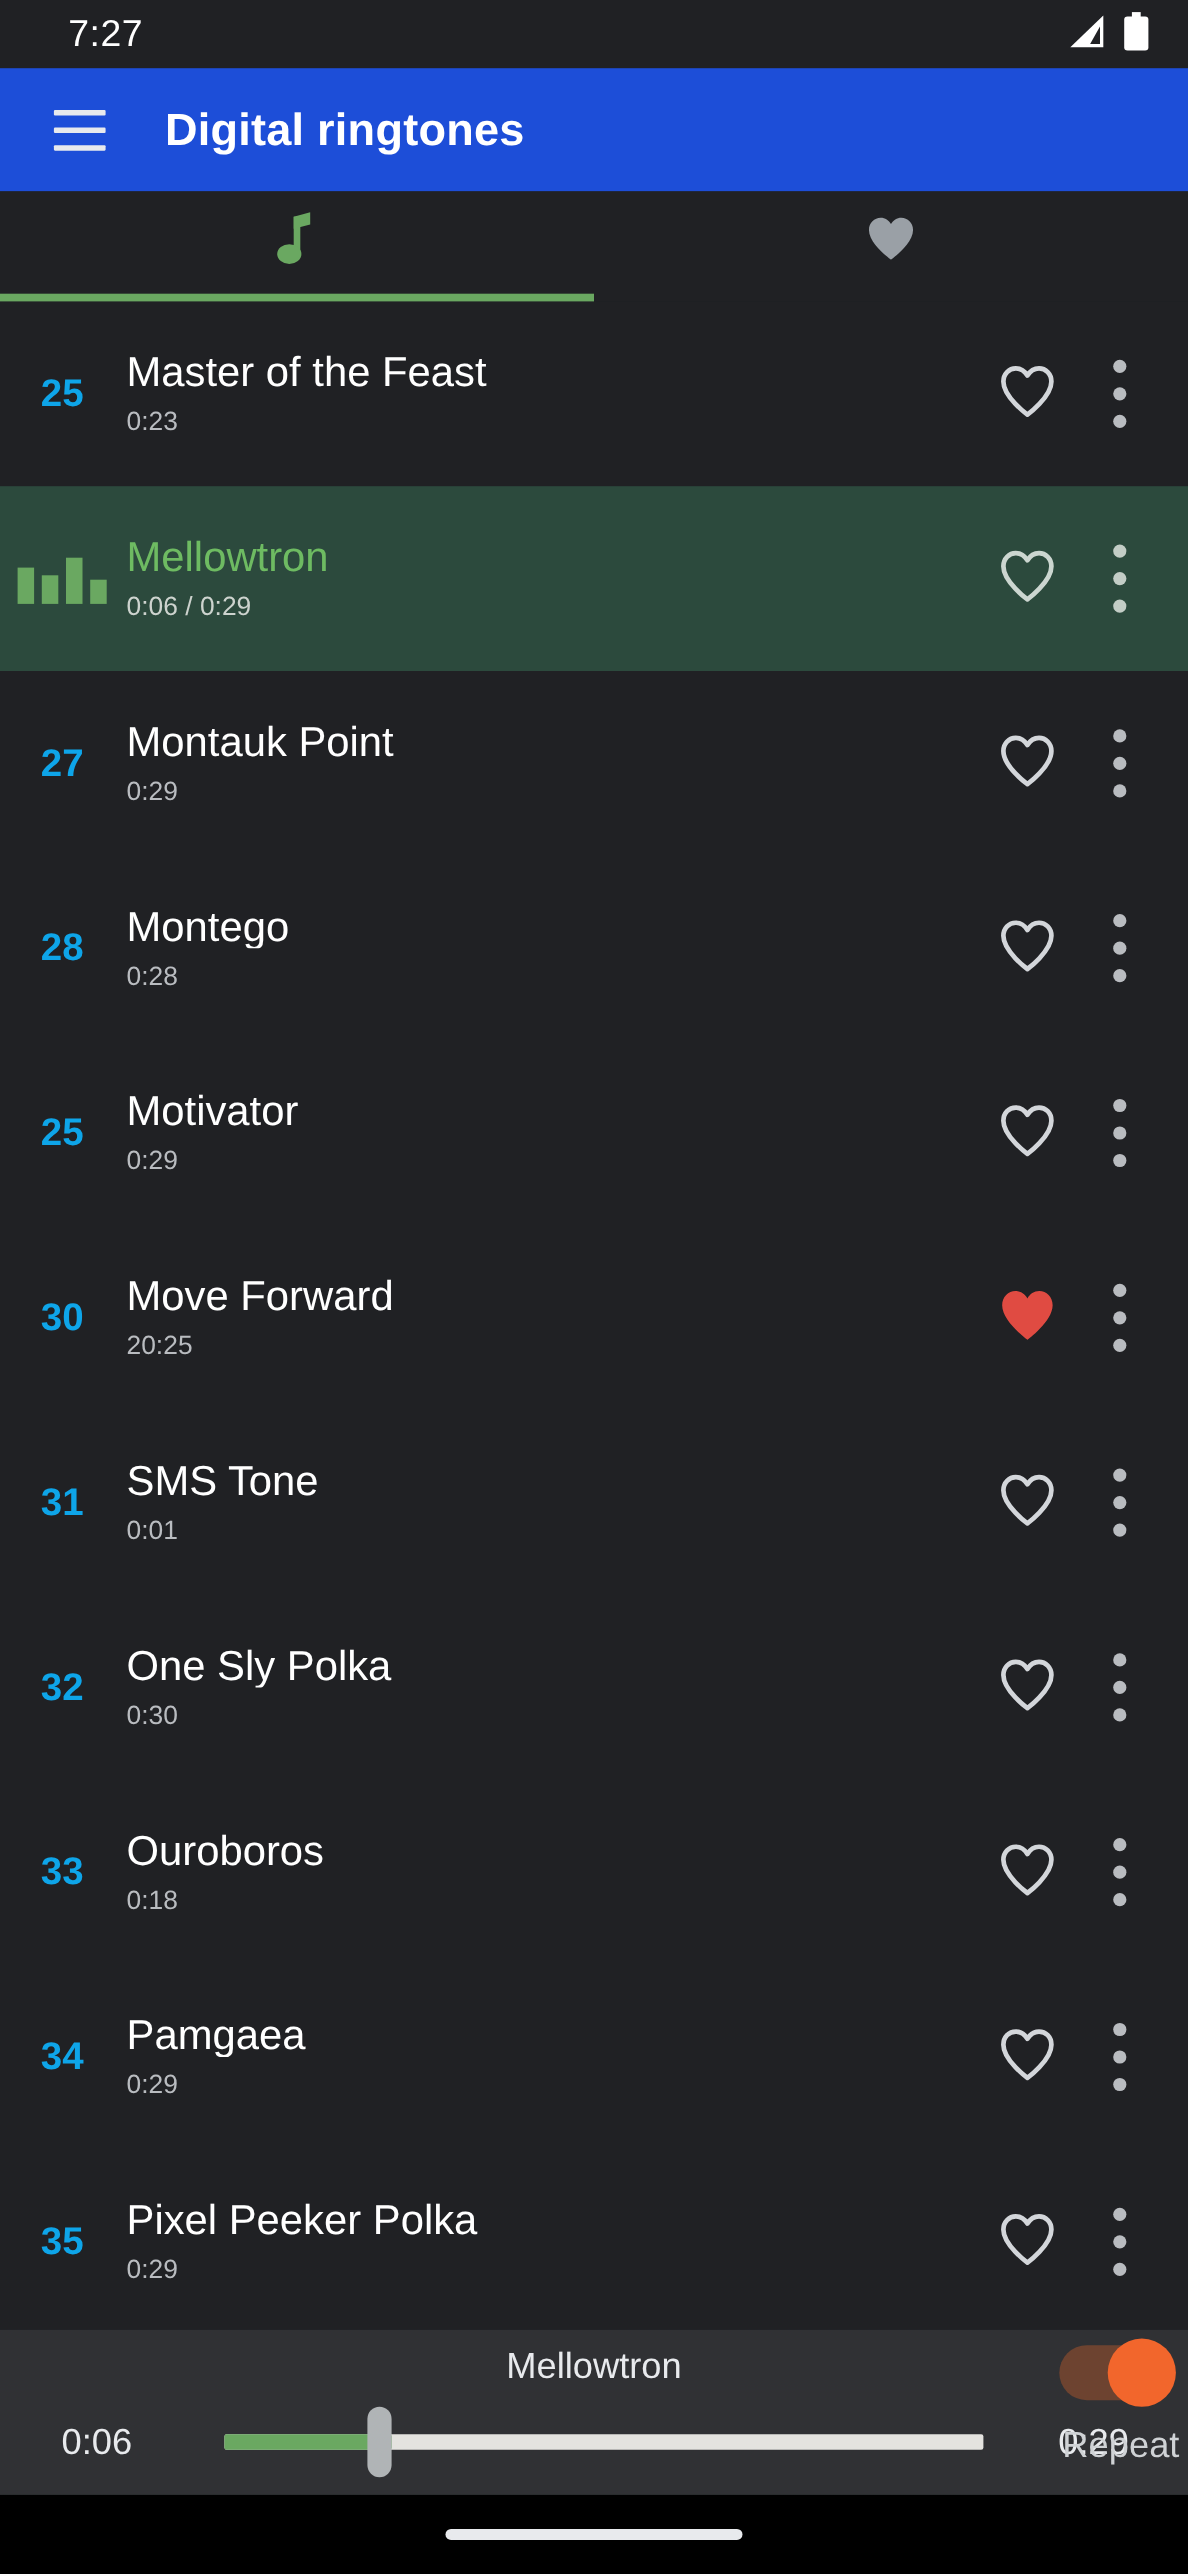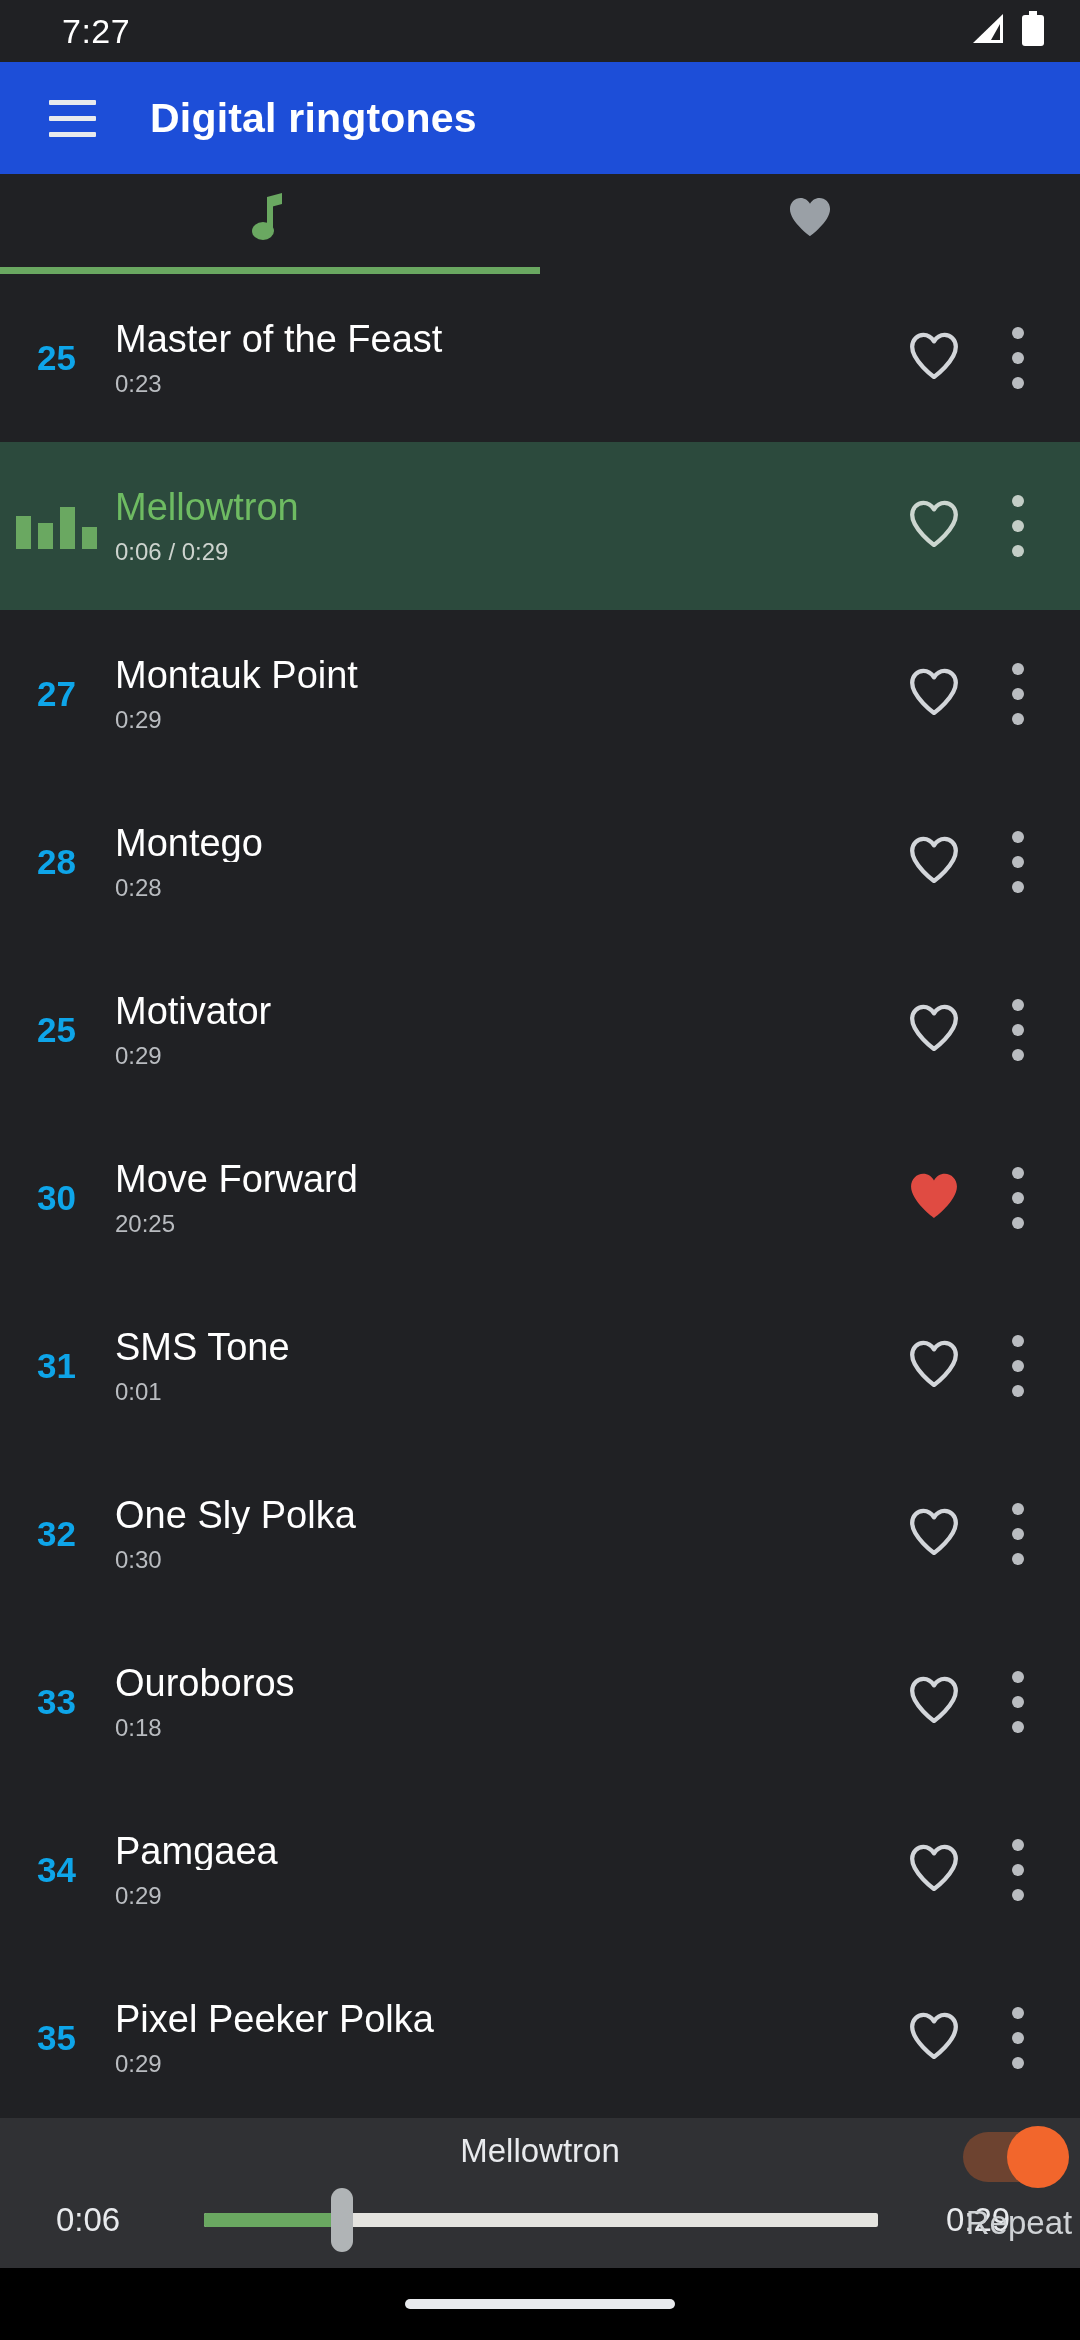--- a/index.html
+++ b/index.html
@@ -140,21 +140,21 @@
     overflow:hidden;
   }
   .player-title {
     text-align:center;
     color:#e8eaed; font-size:33px;
     padding-top:16px;
     line-height:1;
   }
   .player-controls {
     flex:1; display:flex; align-items:center;
-    padding:0 16px 0 56px;
+    padding:0 0 0 56px;
     margin-top:4px;
   }
   .player-time {
     color:#e8eaed; font-size:33px;
     width:120px;
   }
   .player-time.end { text-align:left; padding-left:22px; width:140px;}
   .slider-wrap {
     flex:1 1 auto; position:relative;
     height:60px; display:flex; align-items:center;

